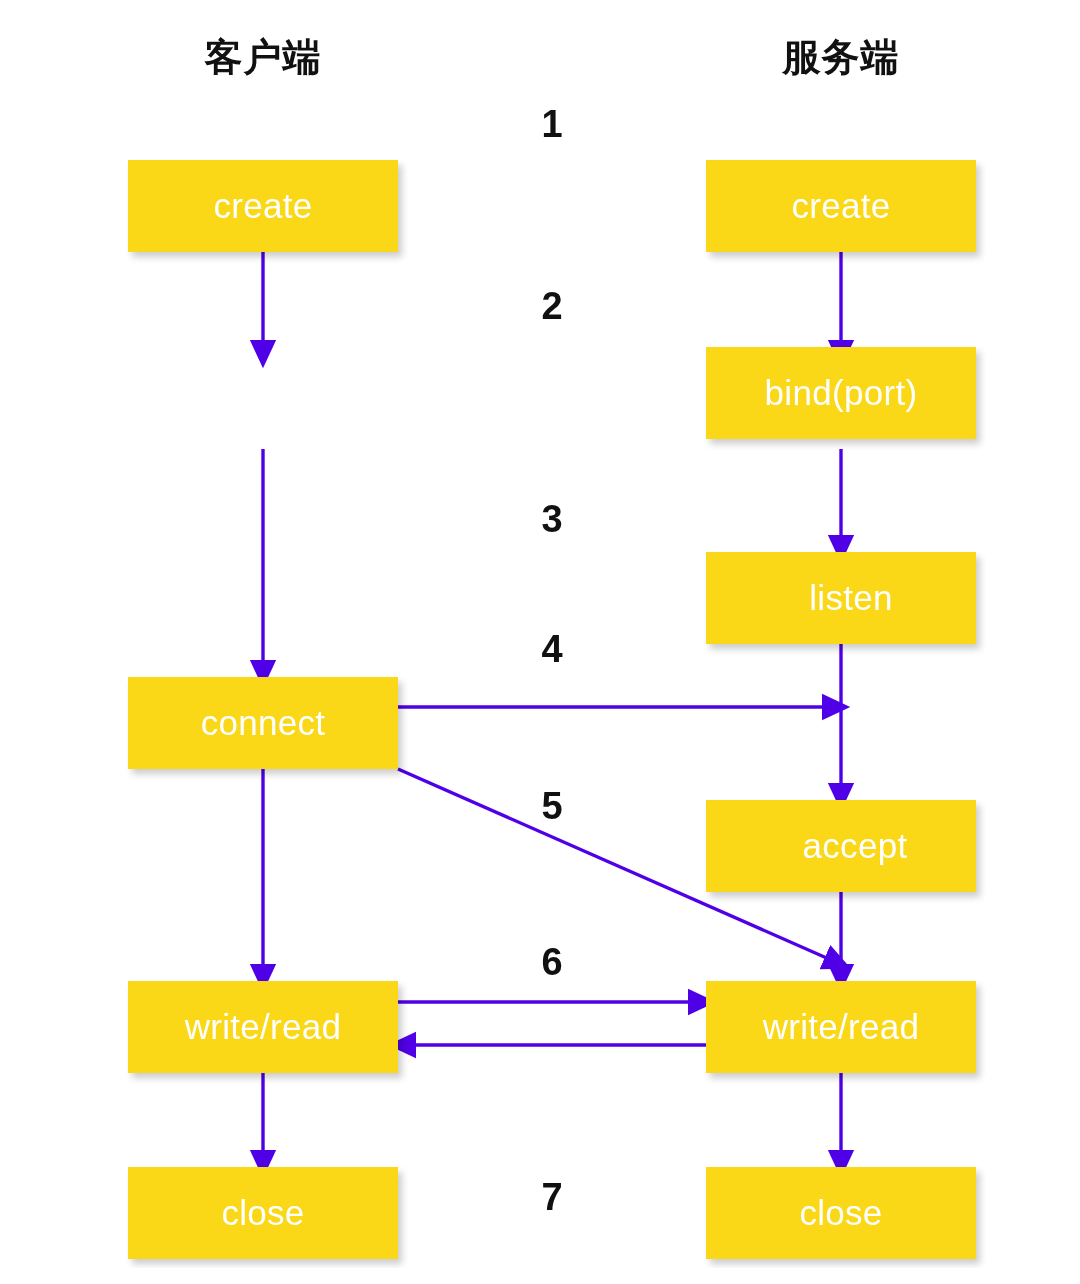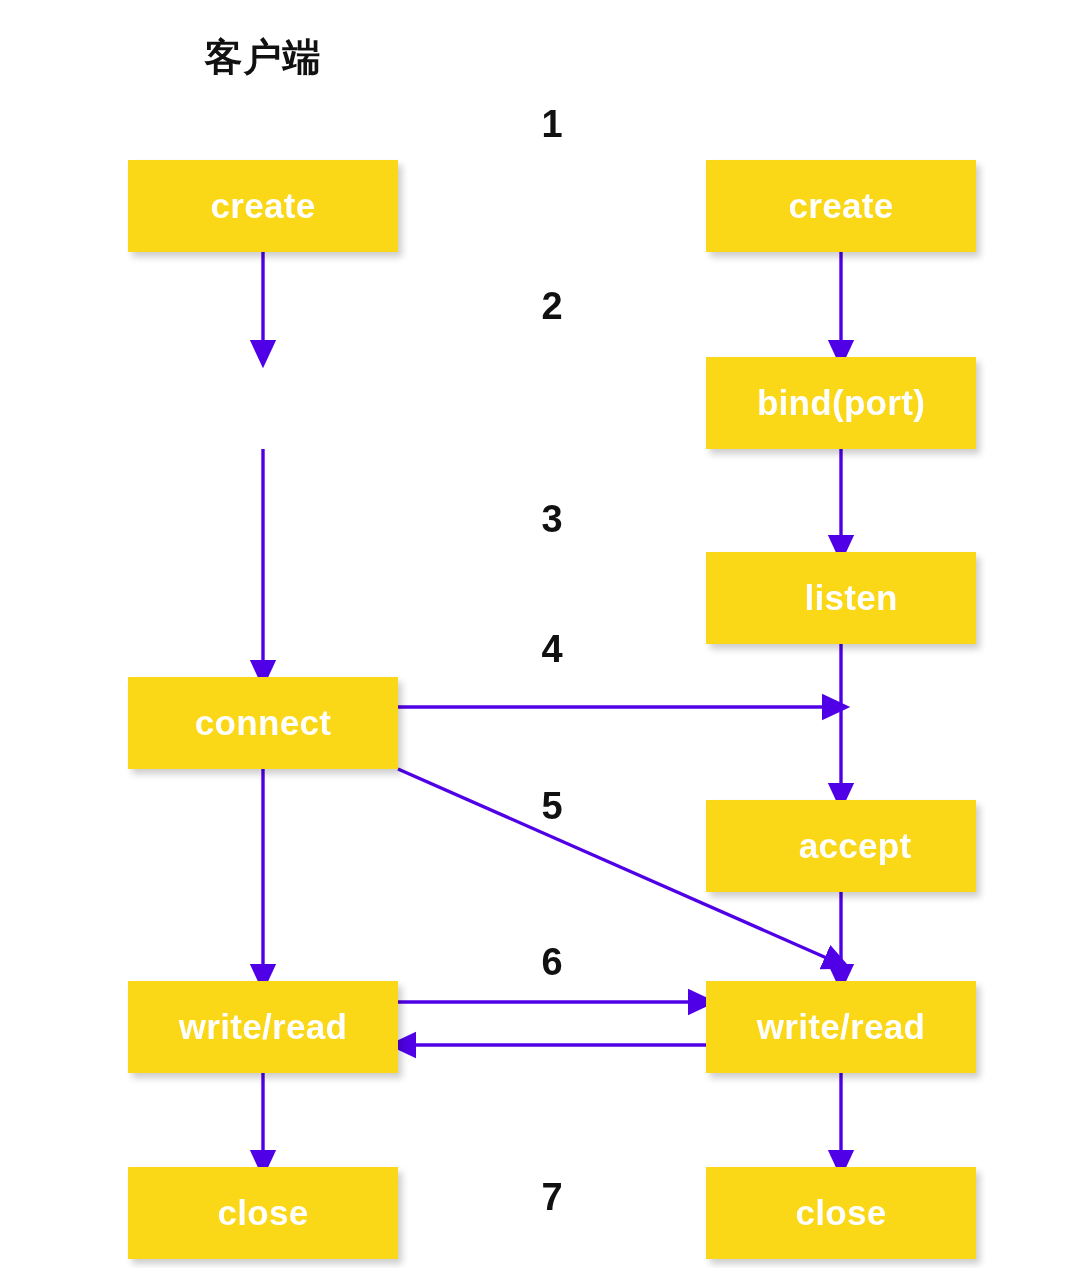--- a/index.html
+++ b/index.html
@@ -32,21 +32,21 @@
   #header-server { left: 706px; top: 32px; width: 270px; }
 
   .node {
     position: absolute;
     background: #FAD717;
     color: #ffffff;
     display: flex;
     align-items: center;
     justify-content: center;
     font-size: 35px;
-    font-weight: 700;
+    font-weight: 400;
     letter-spacing: 0.3px;
     box-shadow: 4px 5px 7px rgba(0,0,0,0.20);
     box-sizing: border-box;
   }
 
   .step-num {
     position: absolute;
     font-size: 38px;
     font-weight: bold;
     color: #111111;
@@ -63,20 +63,21 @@
     pointer-events: none;
   }
 </style>
 </head>
 <body>
 
 <div id="canvas">
 
   <div class="col-header" id="header-client">客户端</div>
 
+  <div class="col-header" id="header-server">服务端</div>
 
   <svg id="wires" viewBox="0 0 1080 1284" xmlns="http://www.w3.org/2000/svg">
     <defs>
       <marker id="ah" markerWidth="9" markerHeight="9" refX="4.2" refY="4.5" orient="auto" markerUnits="strokeWidth">
         <path d="M0,0.6 L8.4,4.5 L0,8.4 z" fill="#5000E6"></path>
       </marker>
     </defs>
 
     <g stroke="#5000E6" stroke-width="3.4" fill="none" marker-end="url(#ah)">
 
@@ -109,21 +110,21 @@
   <div class="node" style="left:128px;top:981px;width:270px;height:92px;">
     <span>write/read</span>
   </div>
   <div class="node" style="left:128px;top:1167px;width:270px;height:92px;">
     <span>close</span>
   </div>
 
   <div class="node" style="left:706px;top:160px;width:270px;height:92px;">
     <span>create</span>
   </div>
-  <div class="node" style="left:706px;top:357px;width:270px;height:92px;align-items:center;">
+  <div class="node" style="left:706px;top:347px;width:270px;height:92px;align-items:center;">
     <span>bind(port)</span>
   </div>
   <div class="node" style="left:706px;top:552px;width:270px;height:92px;padding-left:20px;">
     <span>listen</span>
   </div>
   <div class="node" style="left:706px;top:800px;width:270px;height:92px;padding-left:28px;">
     <span>accept</span>
   </div>
   <div class="node" style="left:706px;top:981px;width:270px;height:92px;">
     <span>write/read</span>

